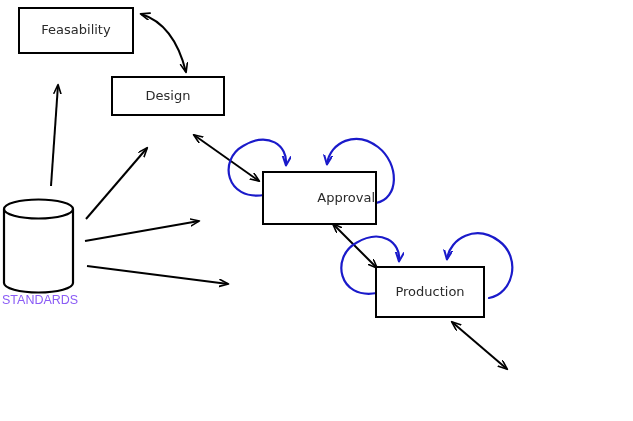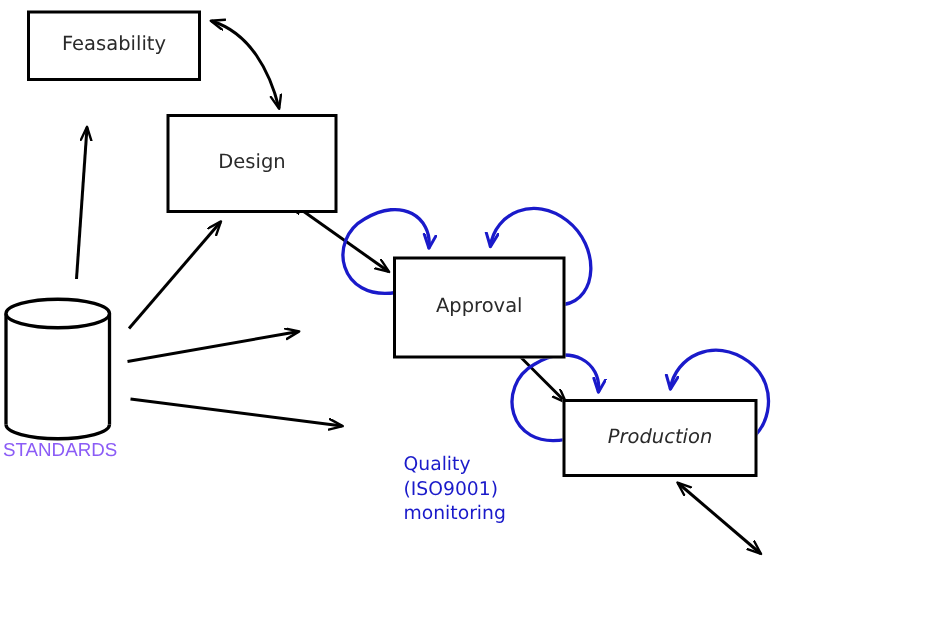--- a/index.html
+++ b/index.html
@@ -130,35 +130,32 @@
       <path d="M73,209 L73,283" fill="none" stroke="#000000" stroke-width="2.2"></path>
       <ellipse cx="38.5" cy="209" rx="34.5" ry="9.5" fill="#ffffff" stroke="#000000" stroke-width="2.2"></ellipse>
       <path d="M4,283 A34.5,9.5 0 0 0 73,283" fill="none" stroke="#000000" stroke-width="2.2"></path>
     </g>
   </svg>
 
   <div class="node-box" style="left:18px; top:7px; width:116px; height:47px;">
     <span class="node-label">Feasability</span>
   </div>
 
-  <div class="node-box" style="left:111px; top:76px; width:114px; height:66px;">
+  <div class="node-box" style="left:111px; top:76px; width:114px; height:40px;">
     <span class="node-label">Design</span>
   </div>
 
-  <div class="node-box" style="left:262px; top:171px; width:115px; height:68px;">
+  <div class="node-box" style="left:262px; top:171px; width:115px; height:54px;justify-content:flex-end;">
     <span class="node-label">Approval</span>
   </div>
 
-  <div class="node-box" style="left:375px; top:266px; width:130px; height:52px;font-style:italic;">
+  <div class="node-box" style="left:375px; top:266px; width:110px; height:52px;">
     <span class="node-label">Production</span>
   </div>
 
 
   <div class="store-label" style="left:2px; top:293px;">STANDARDS</div>
 
 
 
 
-  <div class="ann-label" style="left:269px; top:301px;">Quality
-(ISO9001)
-monitoring</div>
 
 </div>
 
 </body></html>

